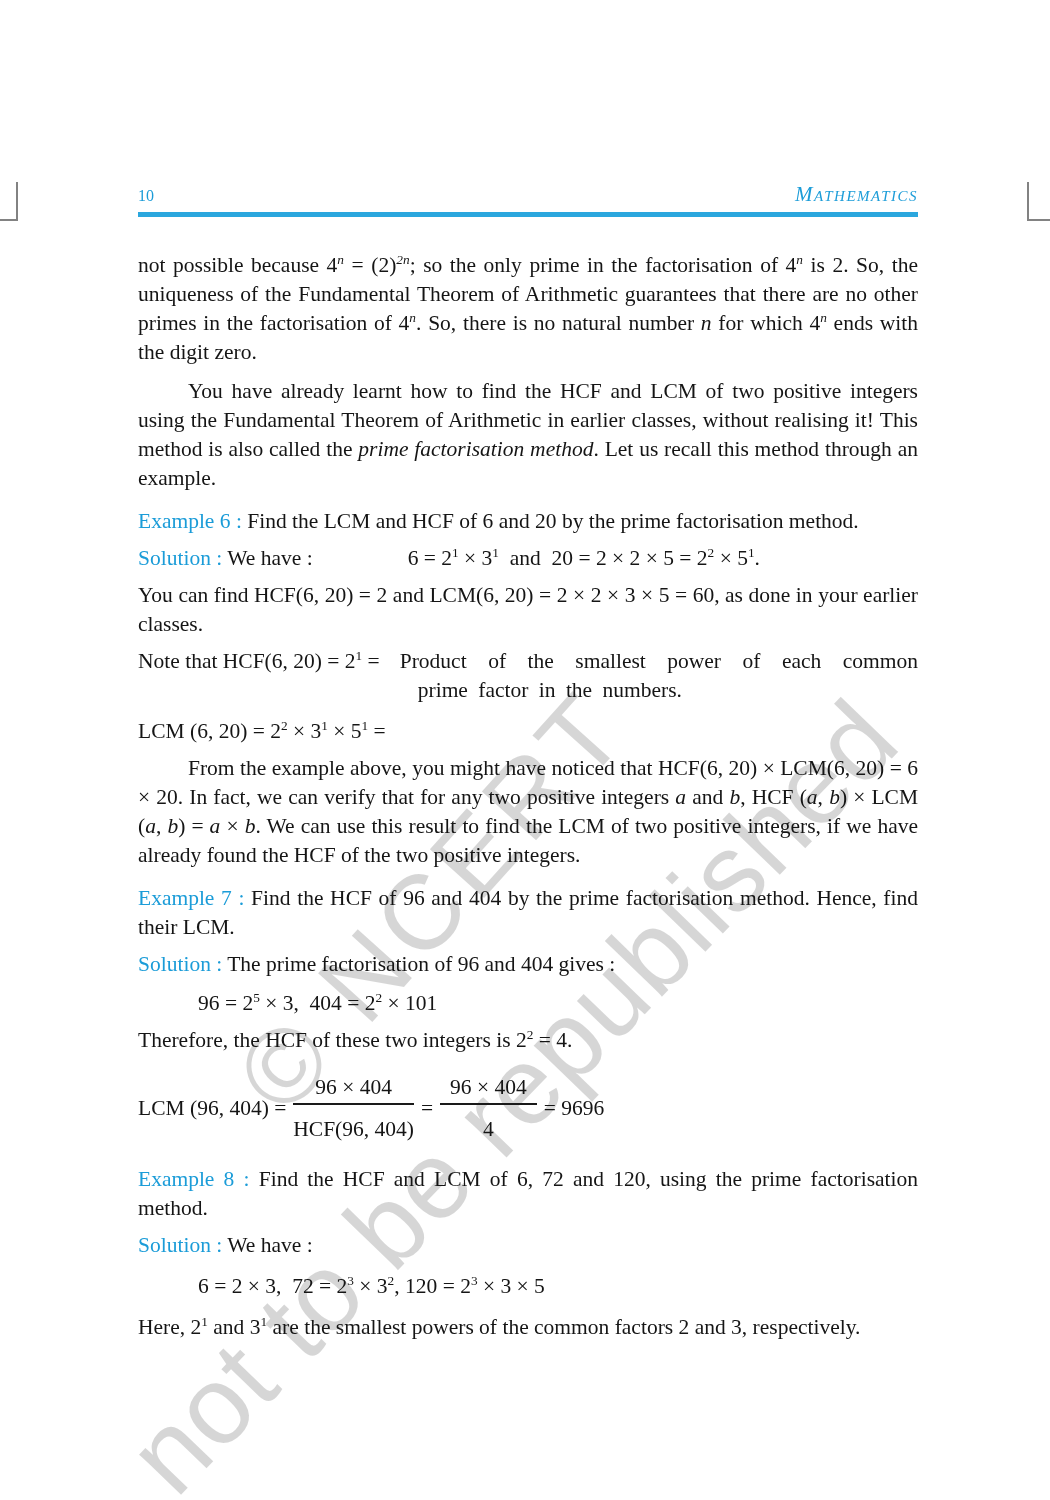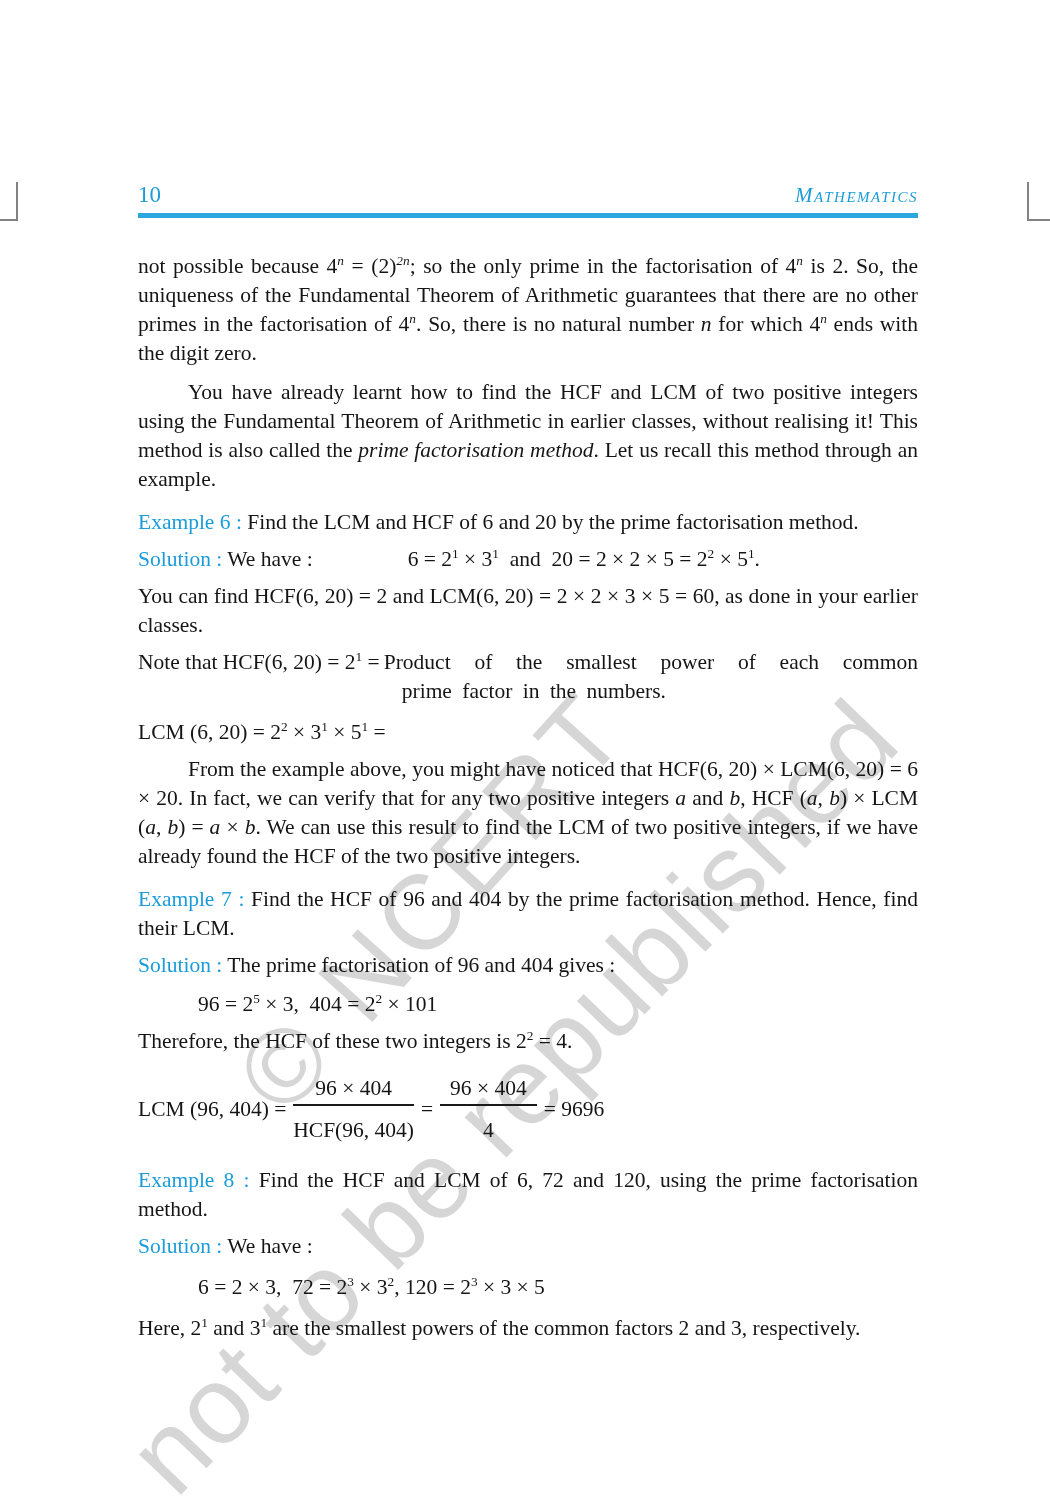--- a/index.html
+++ b/index.html
@@ -40,21 +40,21 @@
   .wm1{left:258px;top:852px;font-size:106px;letter-spacing:7px;transform:rotate(-48deg);}
   .wm2{left:148px;top:1228px;font-size:110px;letter-spacing:1px;transform:rotate(-46deg);}
 
   
   .header{
     position:relative;z-index:1;
     margin:182px 132px 0 138px;
     display:flex;justify-content:space-between;align-items:baseline;
     color:var(--accent);
   }
-  .page-number{font-size:23px;}
+  .page-number{font-size:16px;}
   .running-head{font-size:21px;font-variant:small-caps;letter-spacing:1.5px;font-style:italic;}
   .rule{
     position:relative;z-index:1;
     margin:5px 132px 0 138px;height:5px;background:var(--rule);
   }
 
   
   main{
     position:relative;z-index:1;
     padding:26px 132px 0 138px;
@@ -68,21 +68,21 @@
   .b{font-weight:normal;}
   .i{font-style:italic;}
   .c{color:var(--accent);}
   sup{font-size:0.62em;line-height:0;}
   .gap{display:inline-block;width:95px;}
 
   .center-eq{text-align:left;padding-left:60px;}
 
   .hang{display:flex;}
   .hang-left{flex:none;white-space:nowrap;padding-right:4px;}
-  .hang-right{flex:1;min-width:0;}
+  .hang-right{flex:1;min-width:0;margin-left:16px;}
   .hang-right .l1{display:block;text-align:justify;text-align-last:justify;word-spacing:2px;}
   .hang-right .l2{display:block;padding-left:18px;word-spacing:5px;}
 
   .fracline{display:flex;align-items:center;padding:8px 0;}
   .fracline .label{flex:none;width:222px;}
   .fracline .eq{display:inline-flex;align-items:center;}
   .frac{display:inline-block;text-align:center;vertical-align:middle;margin:0 7px;line-height:1.2;}
   .frac .num{display:block;border-bottom:2px solid #1a1a1a;padding:0 10px 2px;}
   .frac .den{display:block;padding-top:12px;}
 </style>

